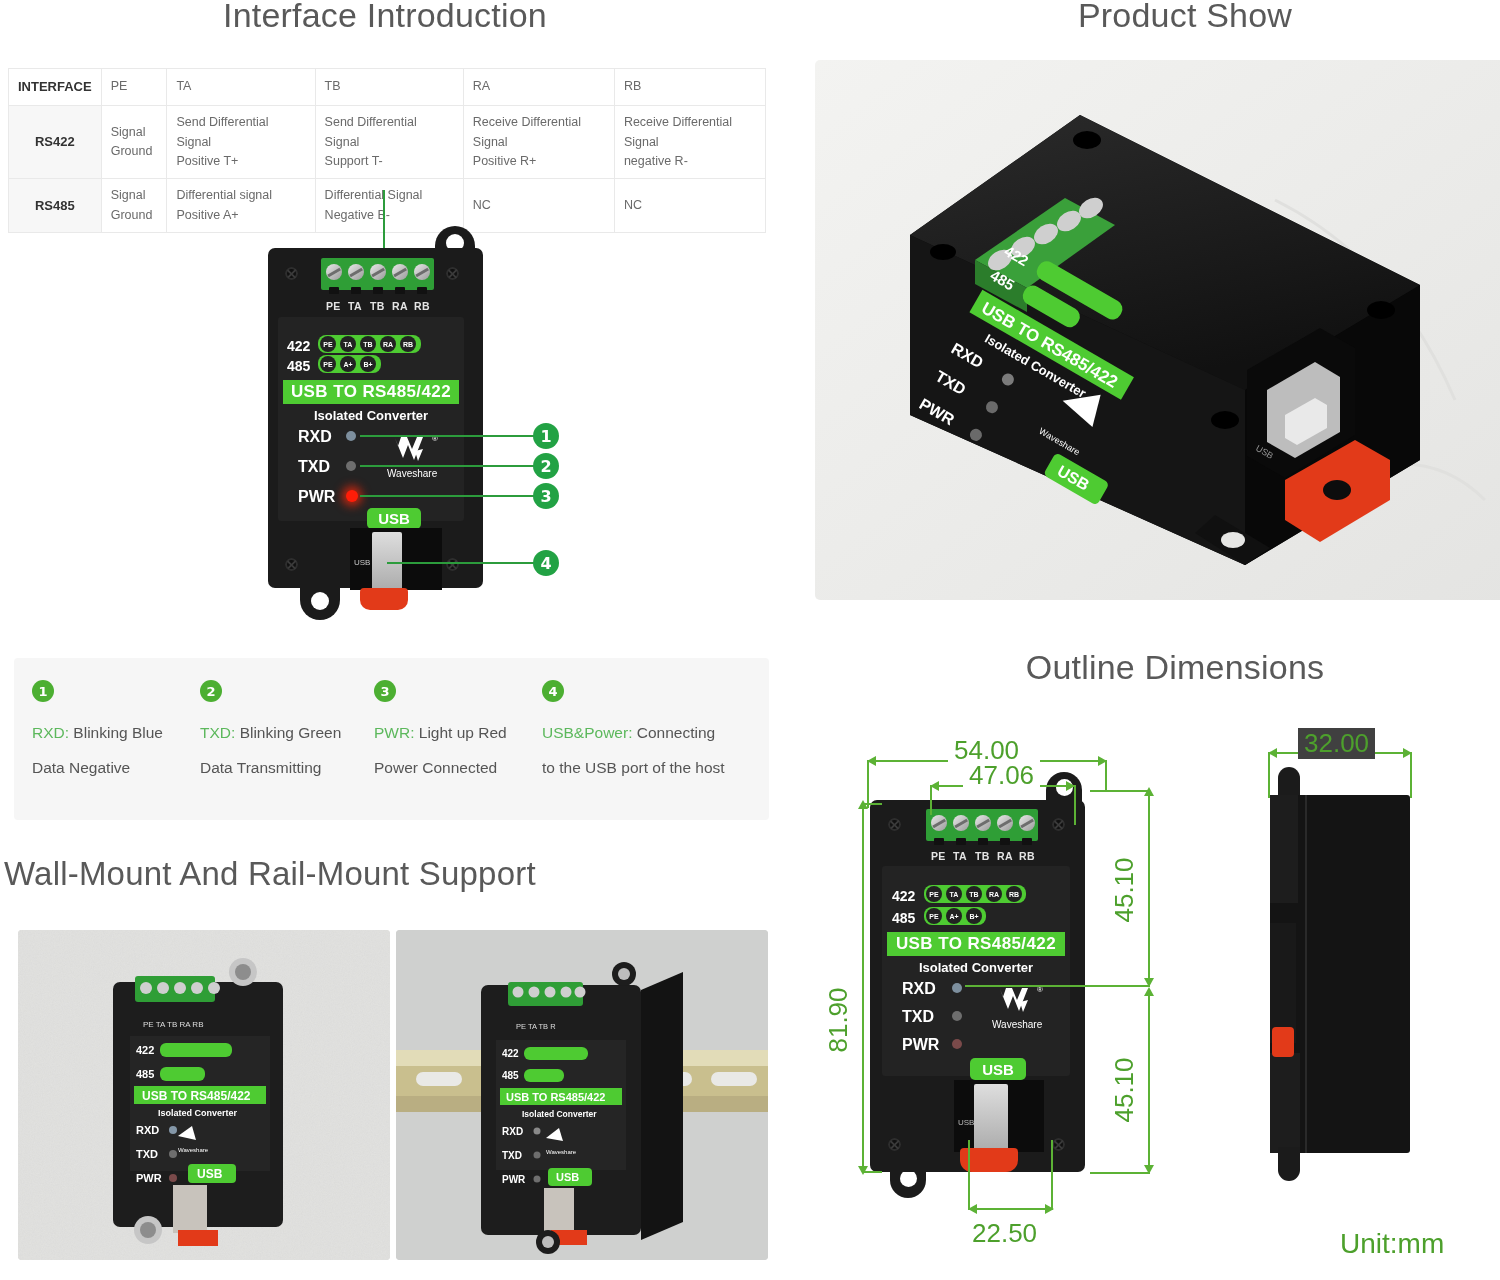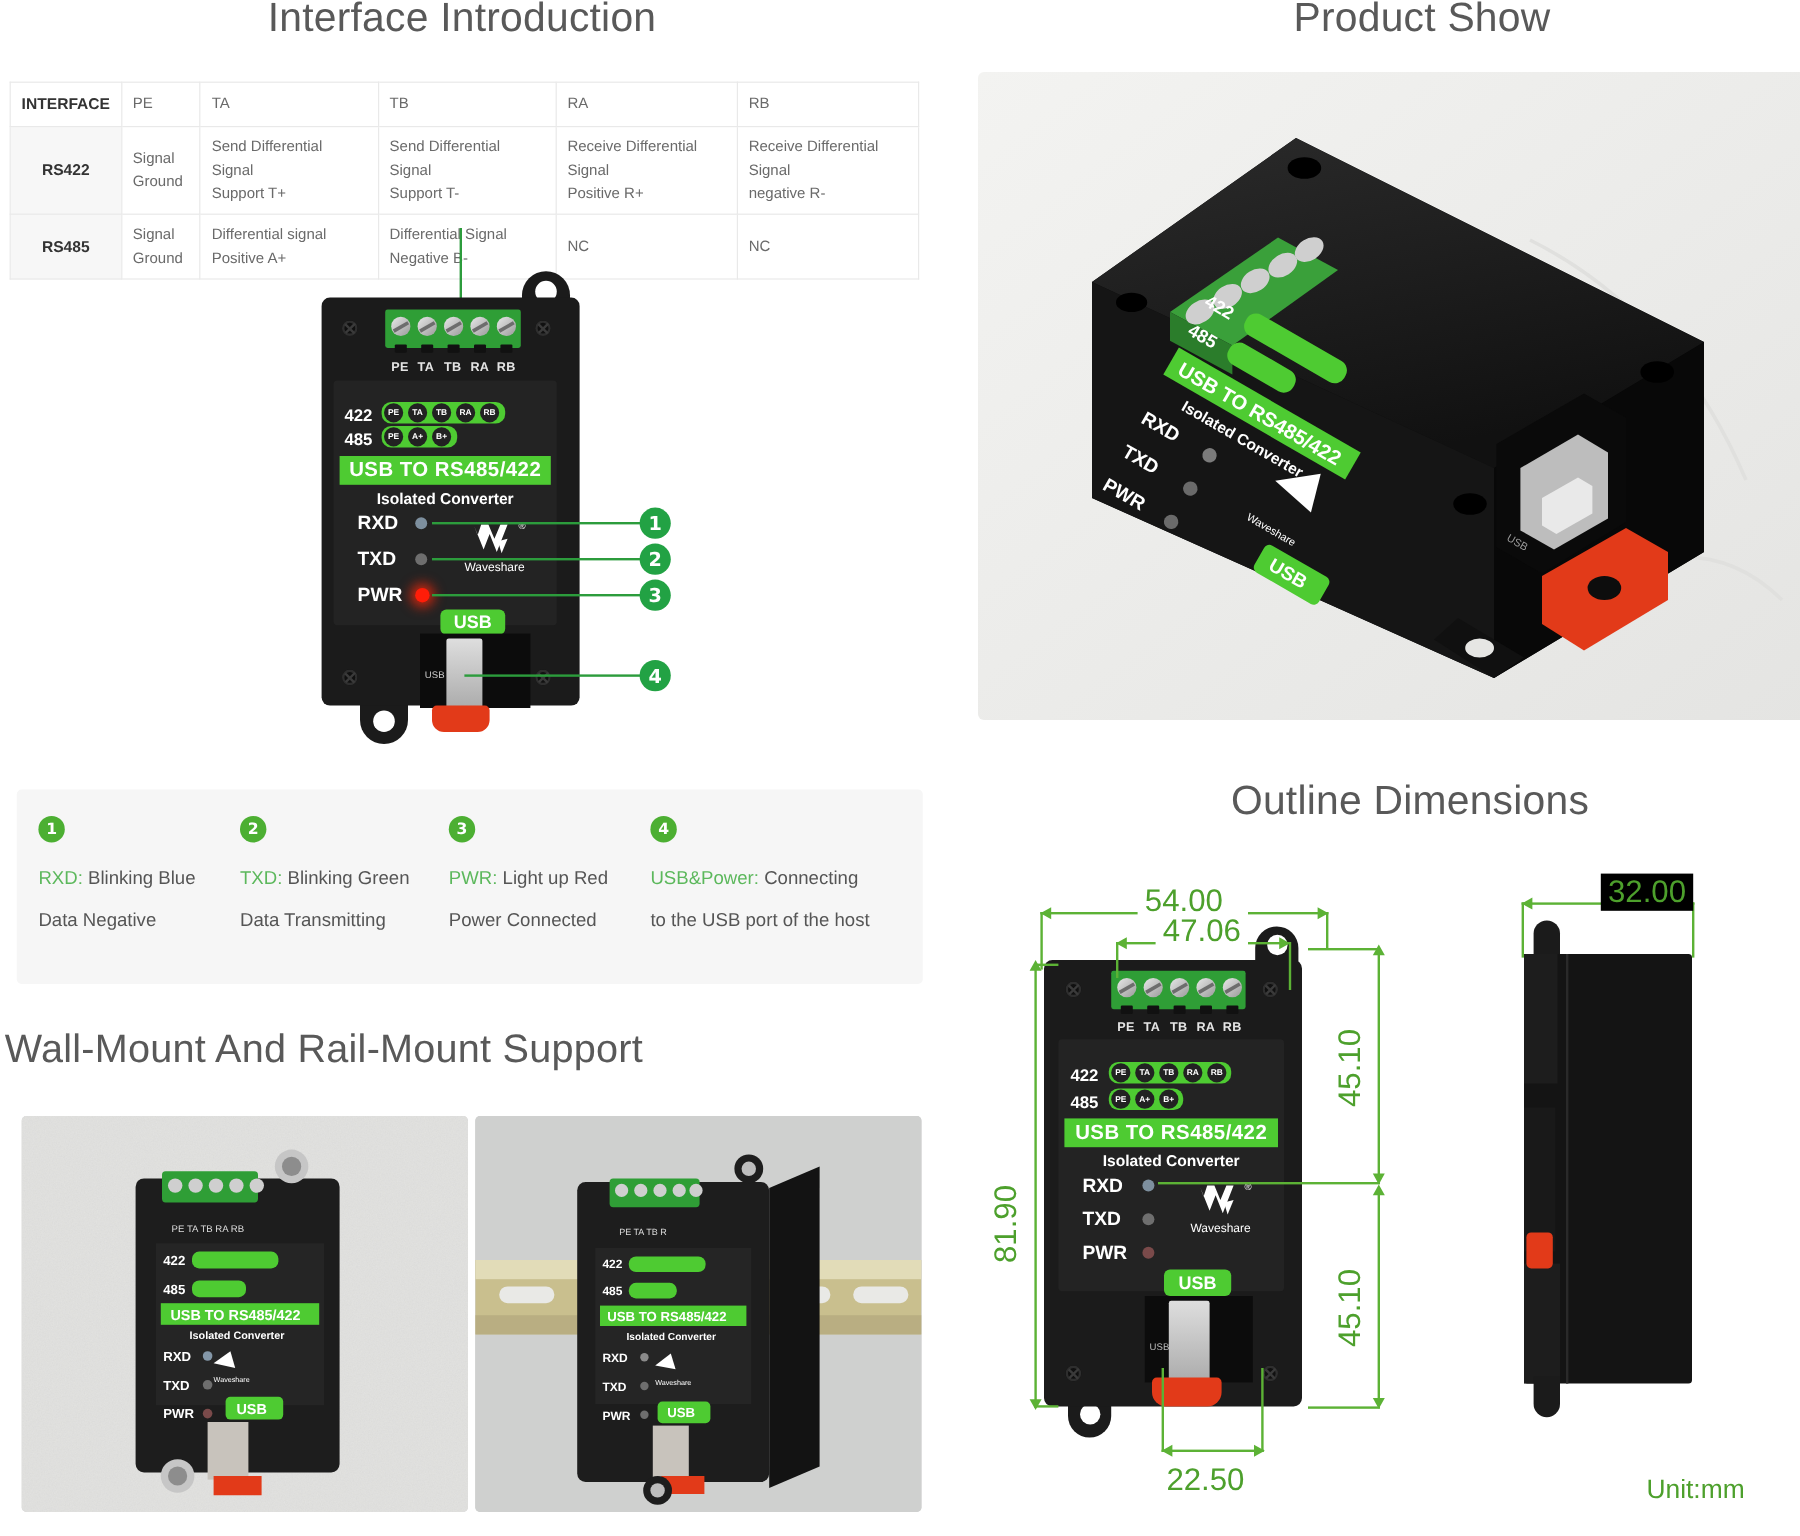--- a/index.html
+++ b/index.html
@@ -130,21 +130,21 @@
 
   .dim-line { position:absolute; background:#5cb235; }
   .dim-txt  { position:absolute; color:#4da02c; font-size:26px; font-weight:400;
               font-family:"Liberation Sans",sans-serif; white-space:nowrap; }
   .dim-txt.v { transform-origin: 0 0; }
   .arw { position:absolute; width:0; height:0; }
   .arw-l { border-top:5px solid transparent; border-bottom:5px solid transparent; border-right:9px solid #5cb235; }
   .arw-r { border-top:5px solid transparent; border-bottom:5px solid transparent; border-left:9px solid #5cb235; }
   .arw-u { border-left:5px solid transparent; border-right:5px solid transparent; border-bottom:9px solid #5cb235; }
   .arw-d { border-left:5px solid transparent; border-right:5px solid transparent; border-top:9px solid #5cb235; }
-  #unit-label { position:absolute; left:1372px; top:1228px; color:#4da02c; font-size:22px; }
+  #unit-label { position:absolute; left:1340px; top:1228px; color:#4da02c; font-size:28px; }
 </style>
 </head>
 <body>
 
 <div id="left-col">
 
   <div class="section-title" id="title-interface">Interface Introduction</div>
 
   <table id="iface-table">
     <thead>
@@ -159,21 +159,21 @@
     </thead>
     <tbody>
       <tr>
         <td class="rowhead">RS422</td>
         <td class="c1">
           <span class="cell-line">Signal</span>
           <span class="cell-line">Ground</span>
         </td>
         <td class="c2">
           <span class="cell-line">Send Differential Signal</span>
-          <span class="cell-line">Support T+</span>
+          <span class="cell-line">Positive T+</span>
         </td>
         <td class="c3">
           <span class="cell-line">Send Differential Signal</span>
           <span class="cell-line">Support T-</span>
         </td>
         <td class="c4">
           <span class="cell-line">Receive Differential Signal</span>
           <span class="cell-line">Positive R+</span>
         </td>
         <td class="c5">
@@ -598,16 +598,16 @@
     <div style="position:absolute; left:35px; top:0px; width:2px; height:358px; background:#2a2a2a;"></div>
     <div style="position:absolute; left:2px; top:232px; width:22px; height:30px; background:#e23a19; border-radius:4px;"></div>
     <div style="position:absolute; left:8px; top:352px; width:22px; height:34px; background:#1b1b1b; border-radius:0 0 11px 11px;"></div>
   </div>
 
   <div class="dim-line" style="left:1268px; top:752px; width:144px; height:2px;"></div>
   <div class="arw arw-l" style="left:1268px; top:748px;"></div>
   <div class="arw arw-r" style="left:1403px; top:748px;"></div>
   <div class="dim-line" style="left:1268px; top:752px; width:2px; height:46px;"></div>
   <div class="dim-line" style="left:1410px; top:752px; width:2px; height:46px;"></div>
-  <div class="dim-txt" style="left:1298px; top:728px; background:#000000; padding:0 6px;margin-left:36px;">32.00</div>
+  <div class="dim-txt" style="left:1298px; top:728px; background:#404040; padding:0 6px;">32.00</div>
 
   <div id="unit-label">Unit:mm</div>
 </div>
 
 </body></html>

